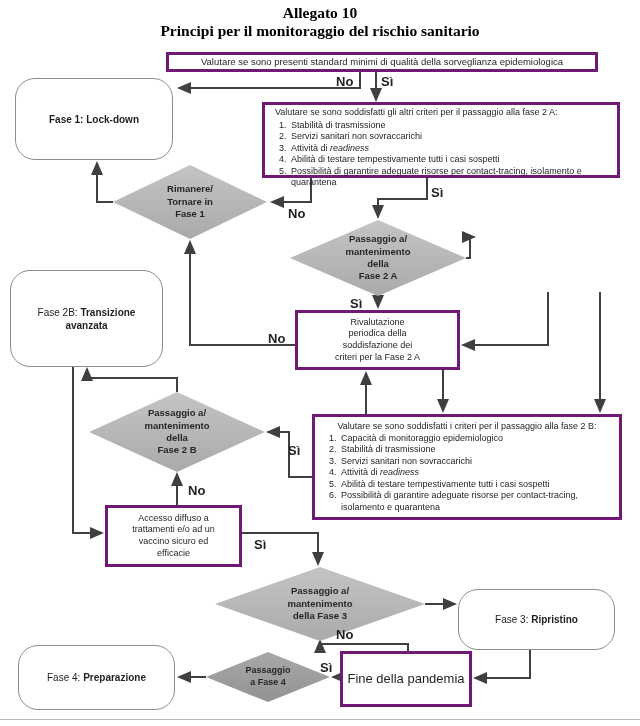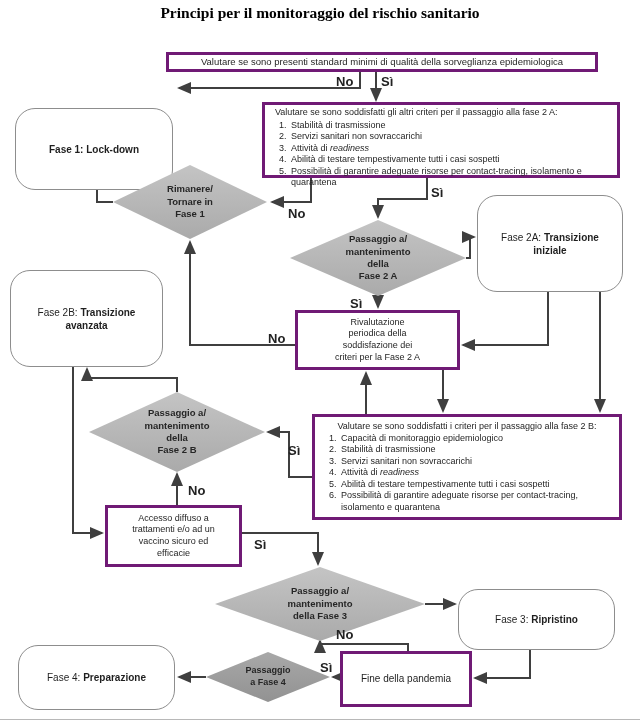--- a/index.html
+++ b/index.html
@@ -28,20 +28,21 @@
   ol li{margin:0;padding-left:2px;}
   svg{position:absolute;left:0;top:0;}
   #bottomline{position:absolute;left:0;top:719px;width:640px;height:1px;background:#9a9a9a;opacity:.7;}
 </style>
 </head>
 <body>
 
 <div id="page">
 
   <div id="title">
+    <div>Allegato 10</div>
     <div>Principi per il monitoraggio del rischio sanitario</div>
   </div>
 
   <svg width="640" height="726" viewBox="0 0 640 726">
     <defs>
       <marker id="arr" markerWidth="7" markerHeight="7" refX="6" refY="3" orient="auto">
         <path d="M0,0 L7,3 L0,6 Z" fill="#3f3f3f"></path>
       </marker>
     </defs>
     <g stroke="#3f3f3f" stroke-width="2" fill="none">
@@ -100,29 +101,26 @@
         <li>Abilità di testare tempestivamente tutti i casi sospetti</li>
         <li>Possibilità di garantire adeguate risorse per contact-tracing, isolamento e quarantena</li>
       </ol>
   </div>
 
   <div class="box cflex pre" style="left:105px;top:505px;width:137px;height:62px;">Accesso diffuso a
 trattamenti e/o ad un
 vaccino sicuro ed
 efficacie</div>
 
-  <div class="box cflex" style="left:340px;top:651px;width:132px;height:56px;font-size:10px;">
+  <div class="box cflex" style="left:340px;top:651px;width:132px;height:56px;font-size:13px;">
     <span>Fine della pandemia</span>
   </div>
 
-  <div class="round" style="left:15px;top:78px;width:158px;height:82px;margin-top:30px;">
+  <div class="round" style="left:15px;top:78px;width:158px;height:82px;">
     <span><span></span><b>Fase 1: Lock-down</b></span>
-  </div>
-  <div class="round" style="left:477px;top:195px;width:146px;height:97px;">
-    <span><span>Fase 2A: </span><b>Transizione iniziale</b></span>
   </div>
   <div class="round" style="left:10px;top:270px;width:153px;height:97px;">
     <span><span>Fase 2B: </span><b>Transizione avanzata</b></span>
   </div>
   <div class="round" style="left:458px;top:552px;width:157px;height:61px;margin-top:37px;">
     <span><span>Fase 3: </span><b>Ripristino</b></span>
   </div>
   <div class="round" style="left:18px;top:645px;width:157px;height:65px;">
     <span><span>Fase 4: </span><b>Preparazione</b></span>
   </div>

